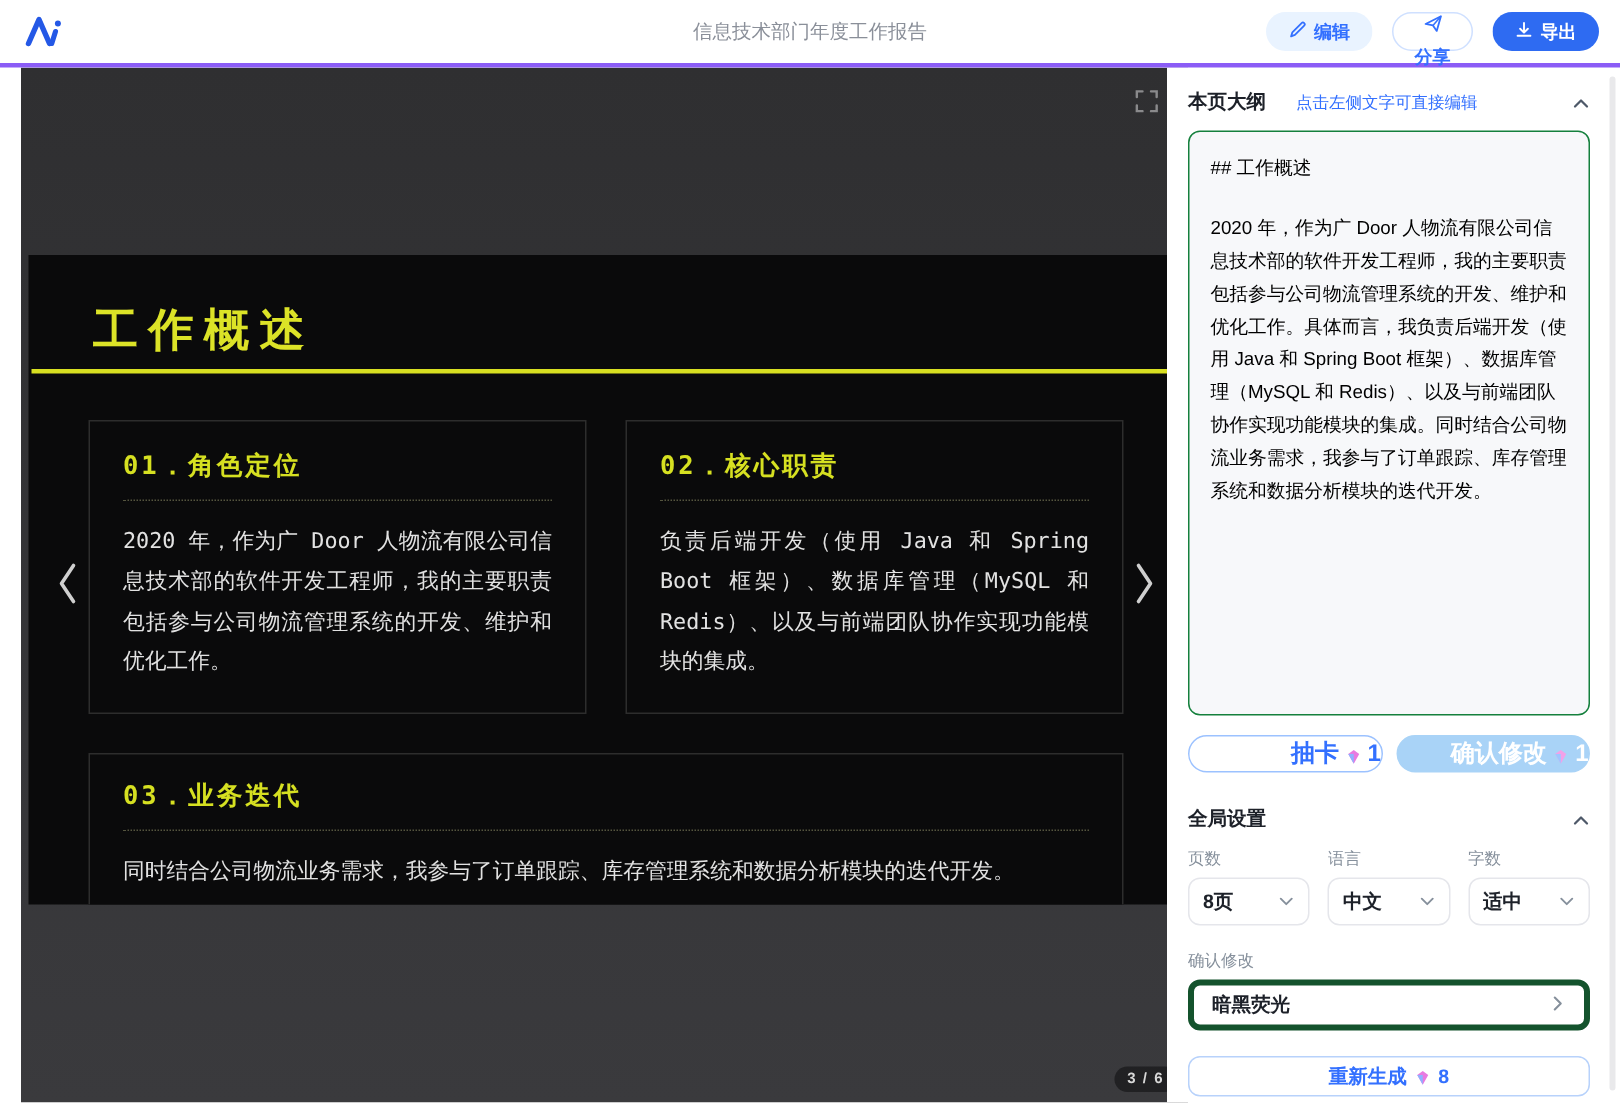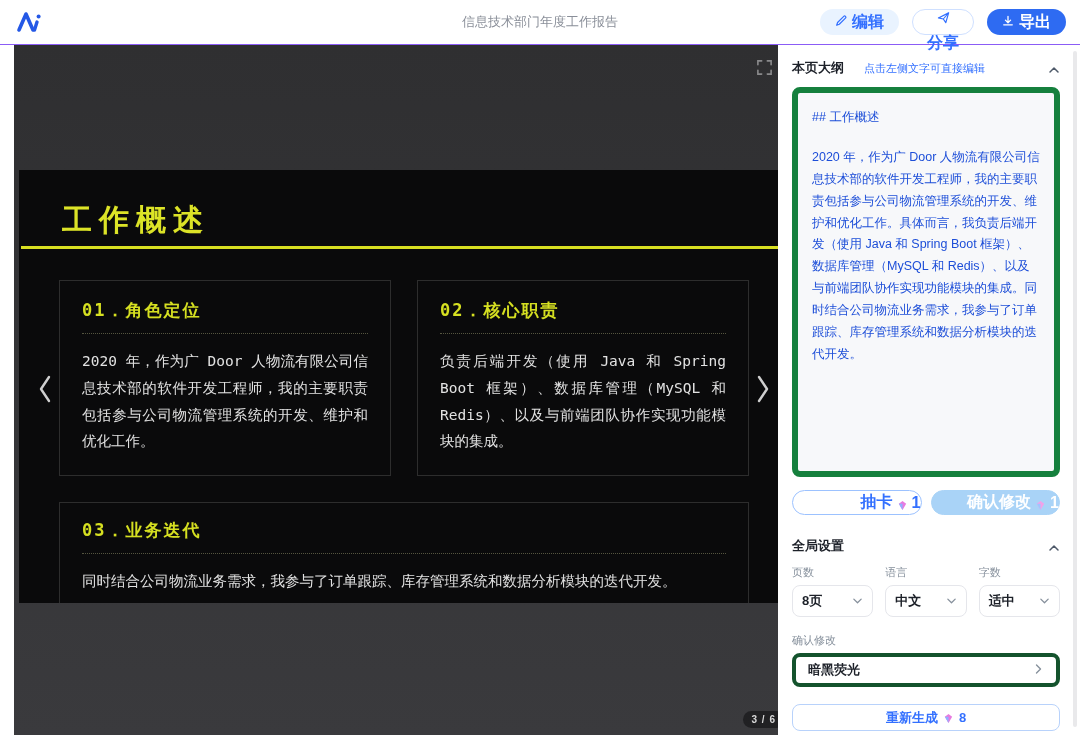--- a/index.html
+++ b/index.html
@@ -2,26 +2,26 @@
 <html><head>
 <meta charset="utf-8">
 <style>
   * { margin:0; padding:0; box-sizing:border-box; }
   html,body { width:1080px; height:735px; overflow:hidden; background:#fff;
               font-family:"Liberation Sans","DejaVu Sans",sans-serif; }
   .app { position:relative; width:1080px; height:735px; }
 
   
   .topbar { position:absolute; top:0; left:0; width:1080px; height:45px; background:#fff;
-            border-bottom:1px solid #8b5cf6; display:flex; align-items:center; z-index:5; }
+            border-bottom:3px solid #8b5cf6; display:flex; align-items:center; z-index:5; }
   .logo { margin-left:16px; display:flex; align-items:center; }
   .topbar-title { position:absolute; left:0; right:0; text-align:center; font-size:13px; color:#8a8f99; pointer-events:none; }
   .topbar-actions { margin-left:auto; display:flex; align-items:center; gap:13px; margin-right:14px; }
   .pill-btn { height:26px; border-radius:13px; display:flex; align-items:center; gap:5px;
-              padding:0 14px; font-size:16px; font-weight:bold; cursor:pointer; border:1px solid transparent;text-align:right; }
+              padding:0 14px; font-size:12px; font-weight:bold; cursor:pointer; border:1px solid transparent;text-align:right; }
   .btn-edit   { background:#e9f3ff; color:#3370ff; }
   .btn-share  { background:#fff; color:#3370ff; border:1px solid #cfe0ff;flex-direction:column; }
   .btn-export { background:#2e6bf2; color:#fff; }
 
   
   .canvas { position:absolute; top:45px; left:0; width:778px; height:690px;
             background:linear-gradient(180deg,#2f2f31 0%, #3a3a3d 100%);margin-left:14px; }
   .fullscreen-icon { position:absolute; top:14px; right:19px; width:17px; height:17px; cursor:pointer; opacity:.75; }
   .nav-arrow { position:absolute; top:325px; width:30px; height:38px; display:flex; align-items:center;
                justify-content:center; cursor:pointer; z-index:4; }
@@ -45,22 +45,22 @@
   .card-divider { border:none; border-top:1px dotted #55553f; margin:11px 0 14px 0; }
   .card-body { color:#e2e2e2; font-size:14.5px; line-height:1.85; text-align:justify; }
 
   
   .sidebar { position:absolute; top:45px; right:0; width:302px; height:690px; background:#fff; padding:8px 20px 0 14px; }
   .side-scrollbar { position:absolute; top:6px; right:3px; width:4px; height:676px; background:#e9e9eb; border-radius:2px; }
   .section-head { display:flex; align-items:center; margin-top:6px; }
   .section-title { font-size:13px; font-weight:bold; color:#1d2129; }
   .section-hint { font-size:11px; color:#3370ff; margin-left:20px; }
   .chev-up { margin-left:auto; width:12px; height:12px; cursor:pointer; }
-  .outline-box { margin-top:10px; height:390px; background:#f7f8fa; border:6px solid #15803d; border-radius:8px;
-                 padding:14px 14px; font-size:12.5px; color:#1d4ed8; line-height:1.75; cursor:text; overflow:hidden; }
+  .outline-box { margin-top:10px; height:390px; background:#f7f8fa; border:1px solid #15803d; border-radius:8px;
+                 padding:14px 14px; font-size:12.5px; color:#000000; line-height:1.75; cursor:text; overflow:hidden; }
   .outline-heading { margin-bottom:18px; }
   .btn-row { display:flex; gap:9px; margin-top:13px; }
   .side-pill { flex:1; height:25px; border-radius:14px; display:flex; align-items:center; justify-content:flex-end;
                gap:4px; font-size:16px; font-weight:bold; cursor:pointer; }
   .btn-draw    { background:#fff; border:1px solid #9cc2ff; color:#3370ff; }
   .btn-confirm { background:#a9d3f7; border:1px solid #a9d3f7; color:#fff; }
   .settings-head { margin-top:22px; }
   .field-row { display:flex; gap:12px; margin-top:10px;align-items:center; }
   .field { flex:1; }
   .field-label { font-size:11px; color:#86909c; margin-bottom:5px; }

